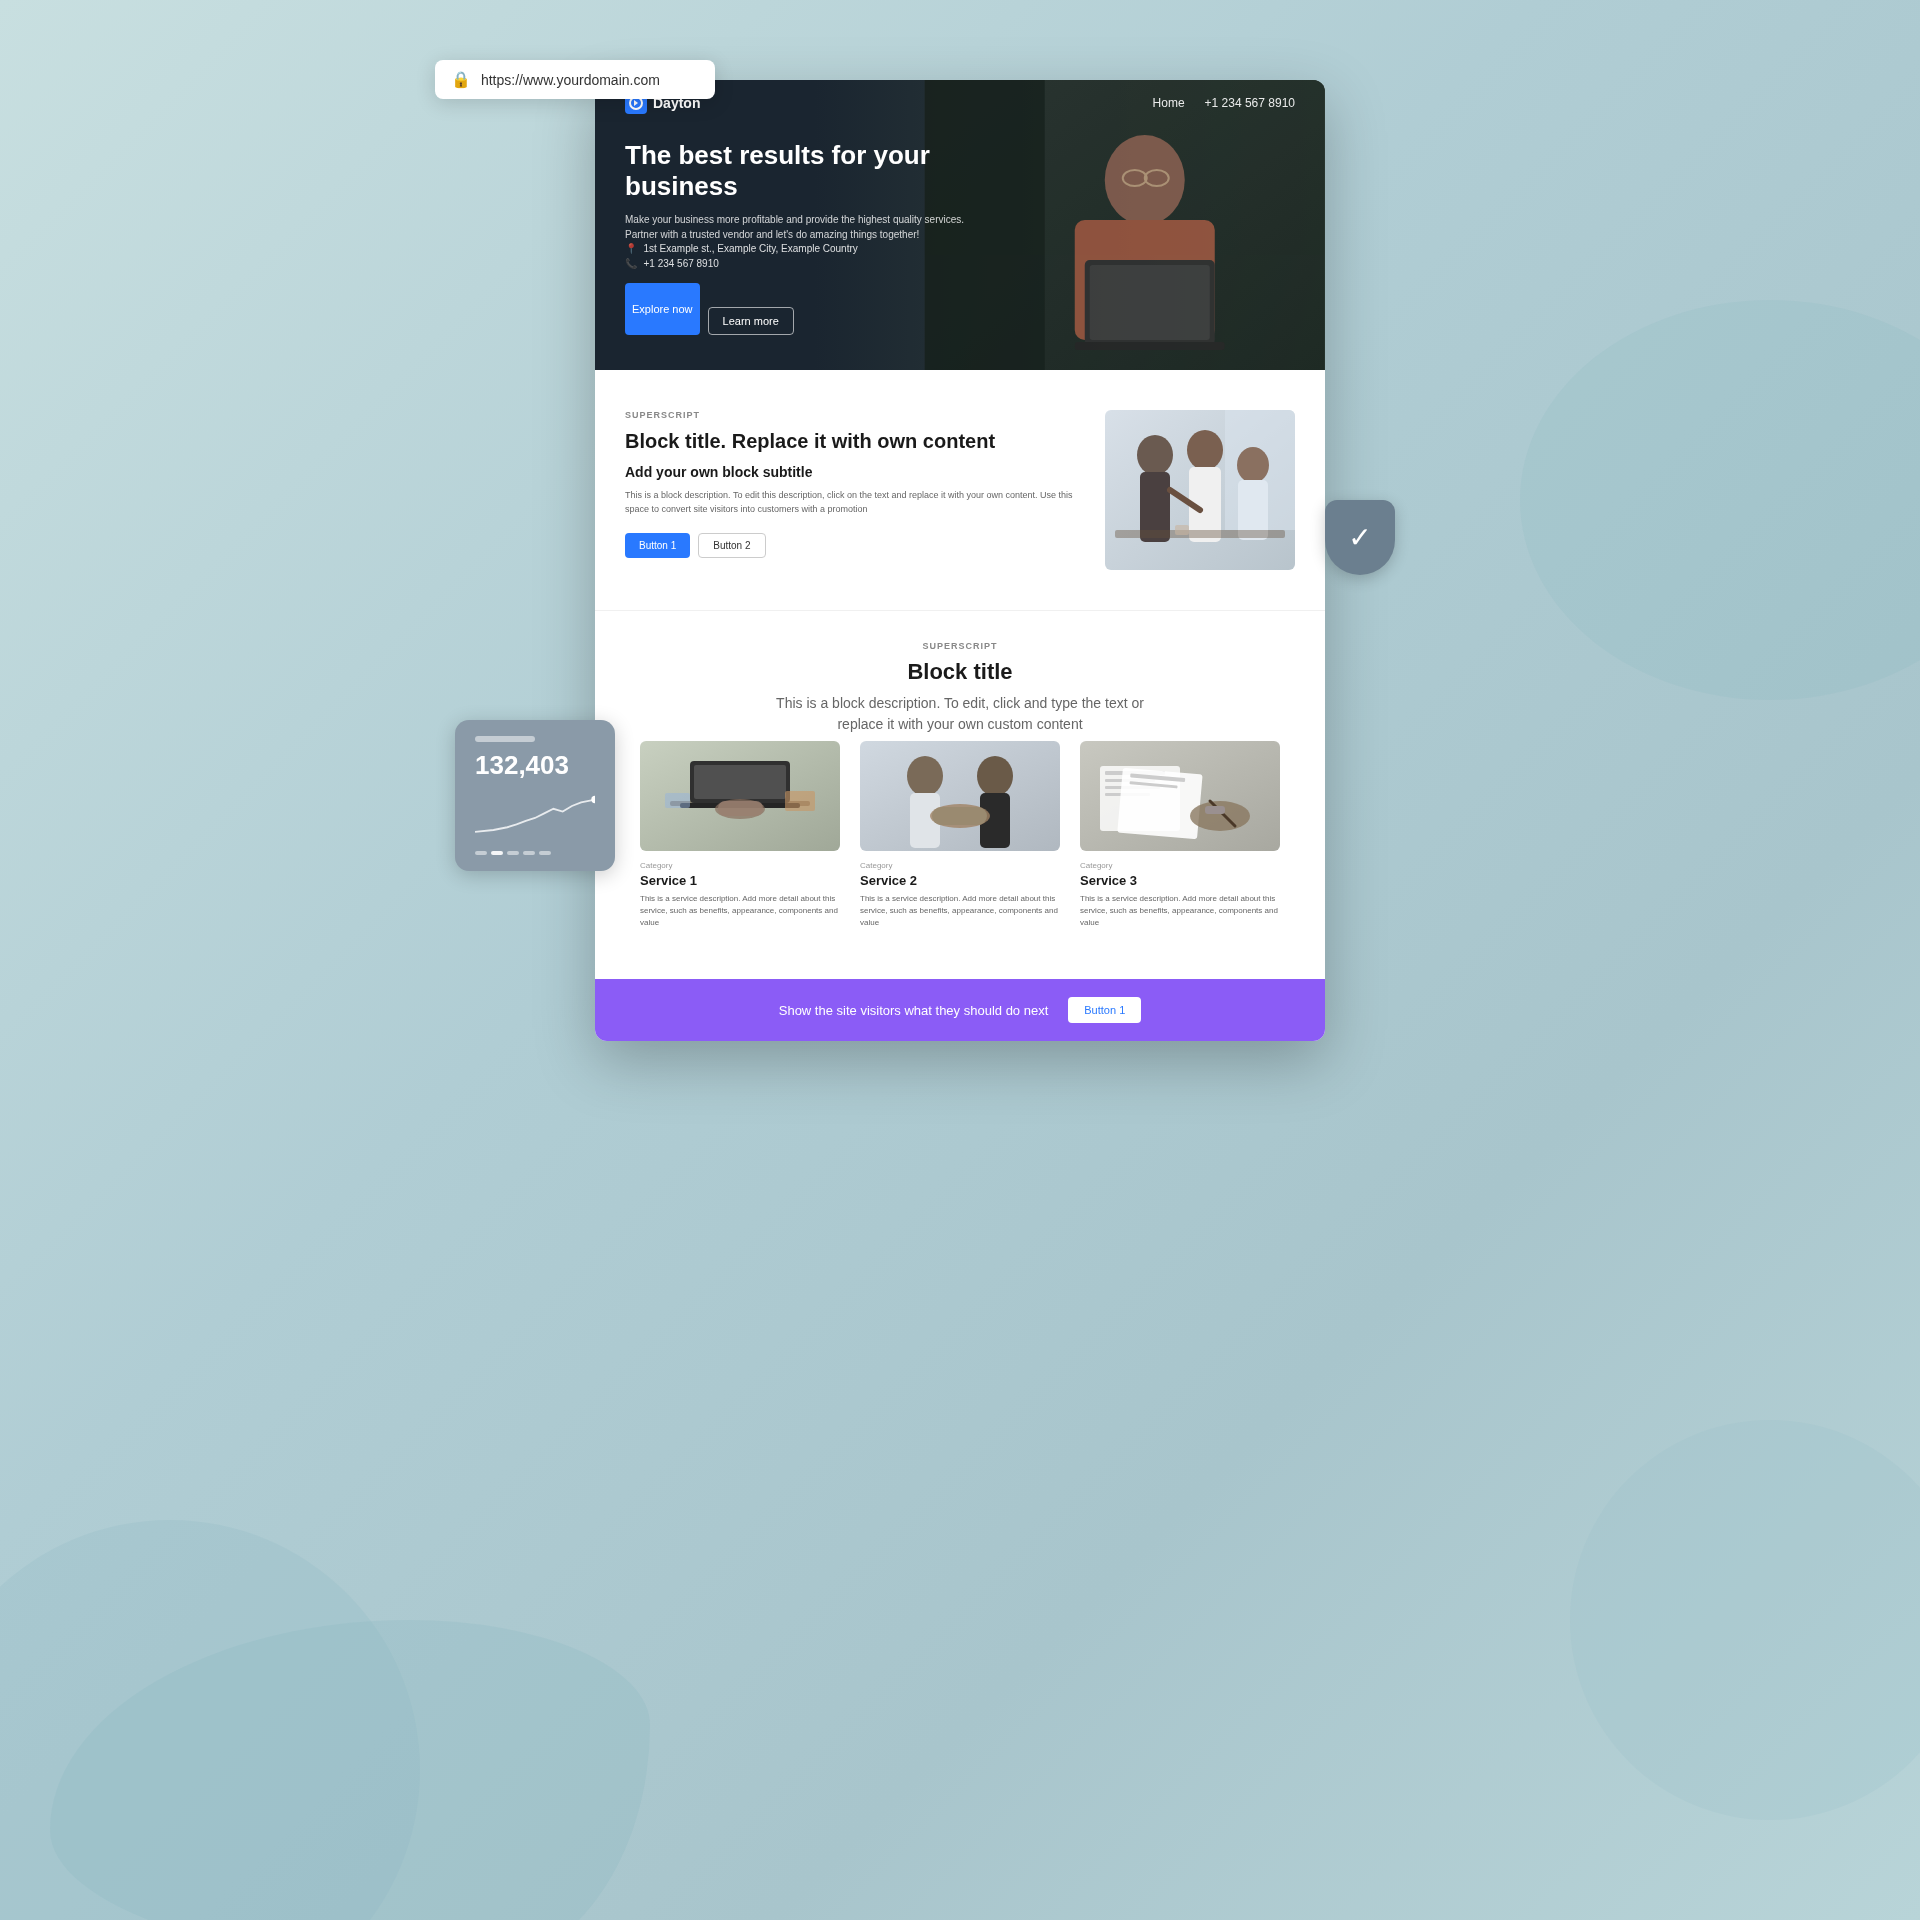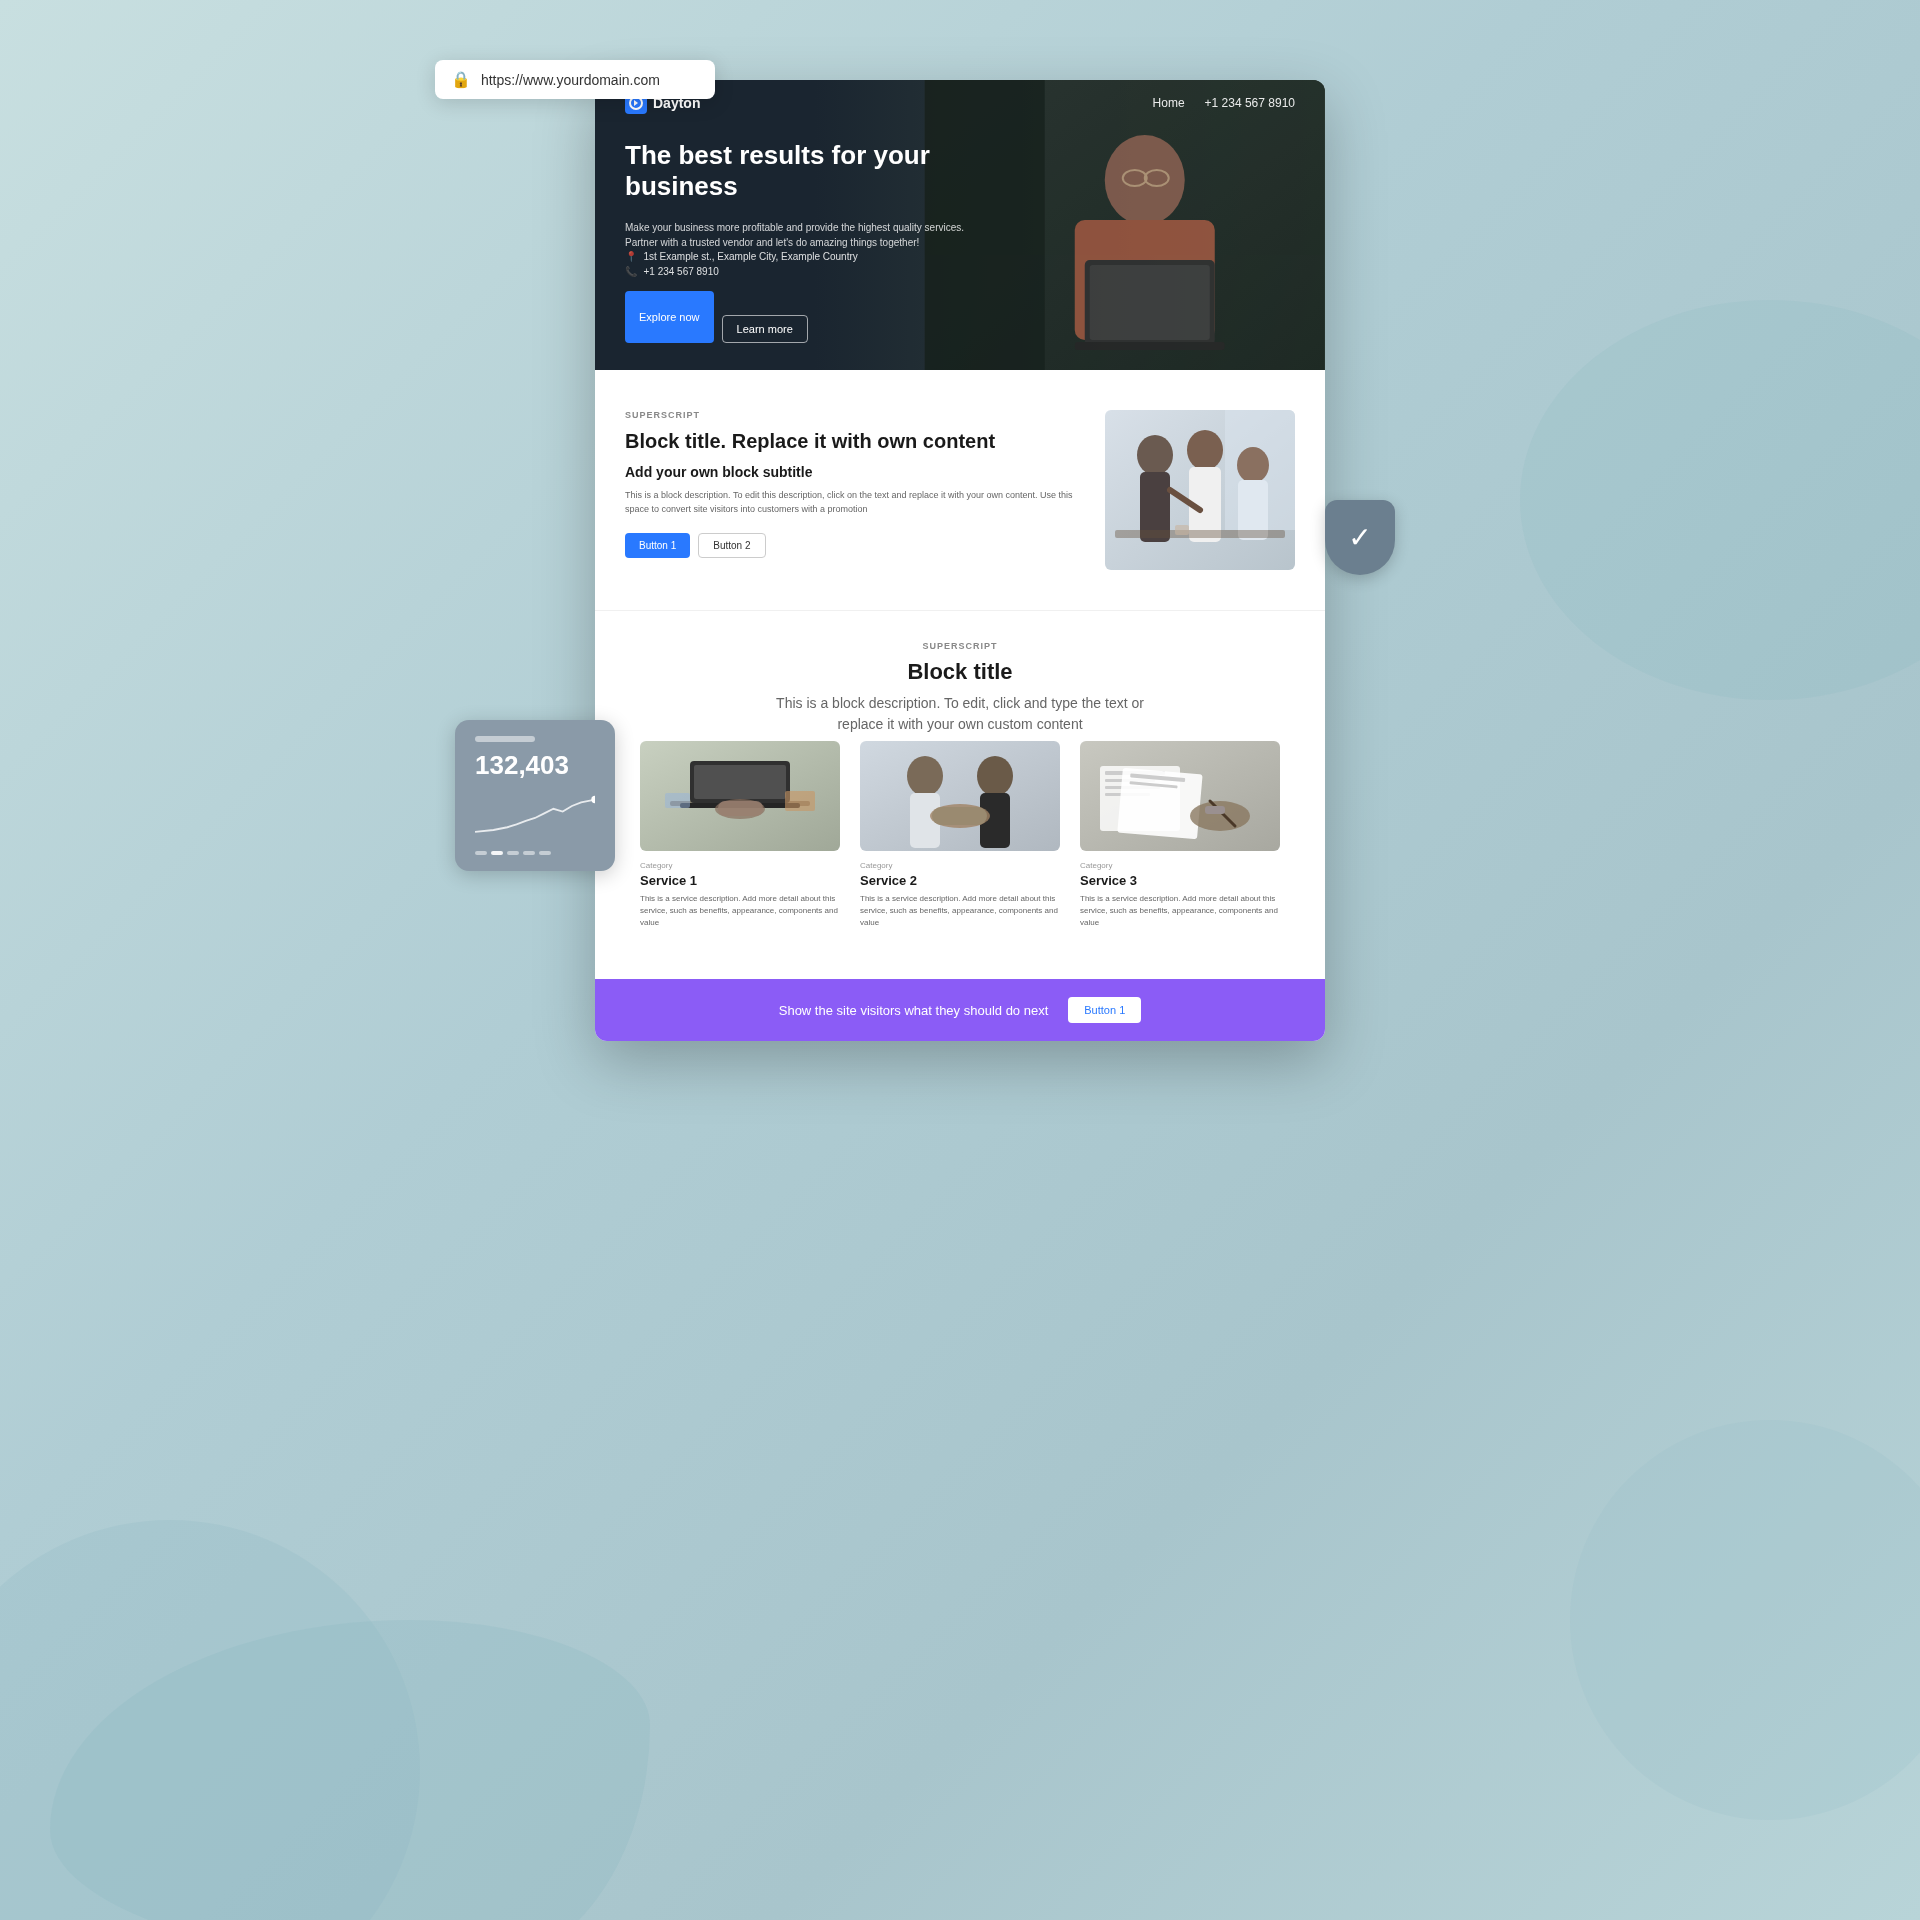--- a/index.html
+++ b/index.html
@@ -212,21 +212,21 @@
       top: 60px;
       left: 30px;
       z-index: 2;
       max-width: 340px;
     }
     .hero-title {
       font-size: 26px;
       font-weight: 700;
       color: white;
       line-height: 1.2;
-      margin-bottom: 18px;
+      margin-bottom: 10px;
     }
     .hero-description {
       font-size: 10px;
       color: rgba(255,255,255,0.8);
       line-height: 1.5;
       margin-bottom: 1px;
     }
     .hero-info {
       margin-bottom: 14px;
     }
@@ -243,21 +243,21 @@
       color: rgba(255,255,255,0.7);
     }
     .hero-buttons {
       display: flex;
       gap: 8px;
     }
     .btn-primary {
       background: #2979ff;
       color: white;
       border: none;
-      padding: 7px 14px;
+      padding: 7px 7px;
       border-radius: 4px;
       font-size: 11px;
       cursor: pointer;
       font-weight: 500;
     }
     .btn-outline {
       background: transparent;
       color: white;
       border: 1px solid rgba(255,255,255,0.6);
       padding: 7px 14px;

